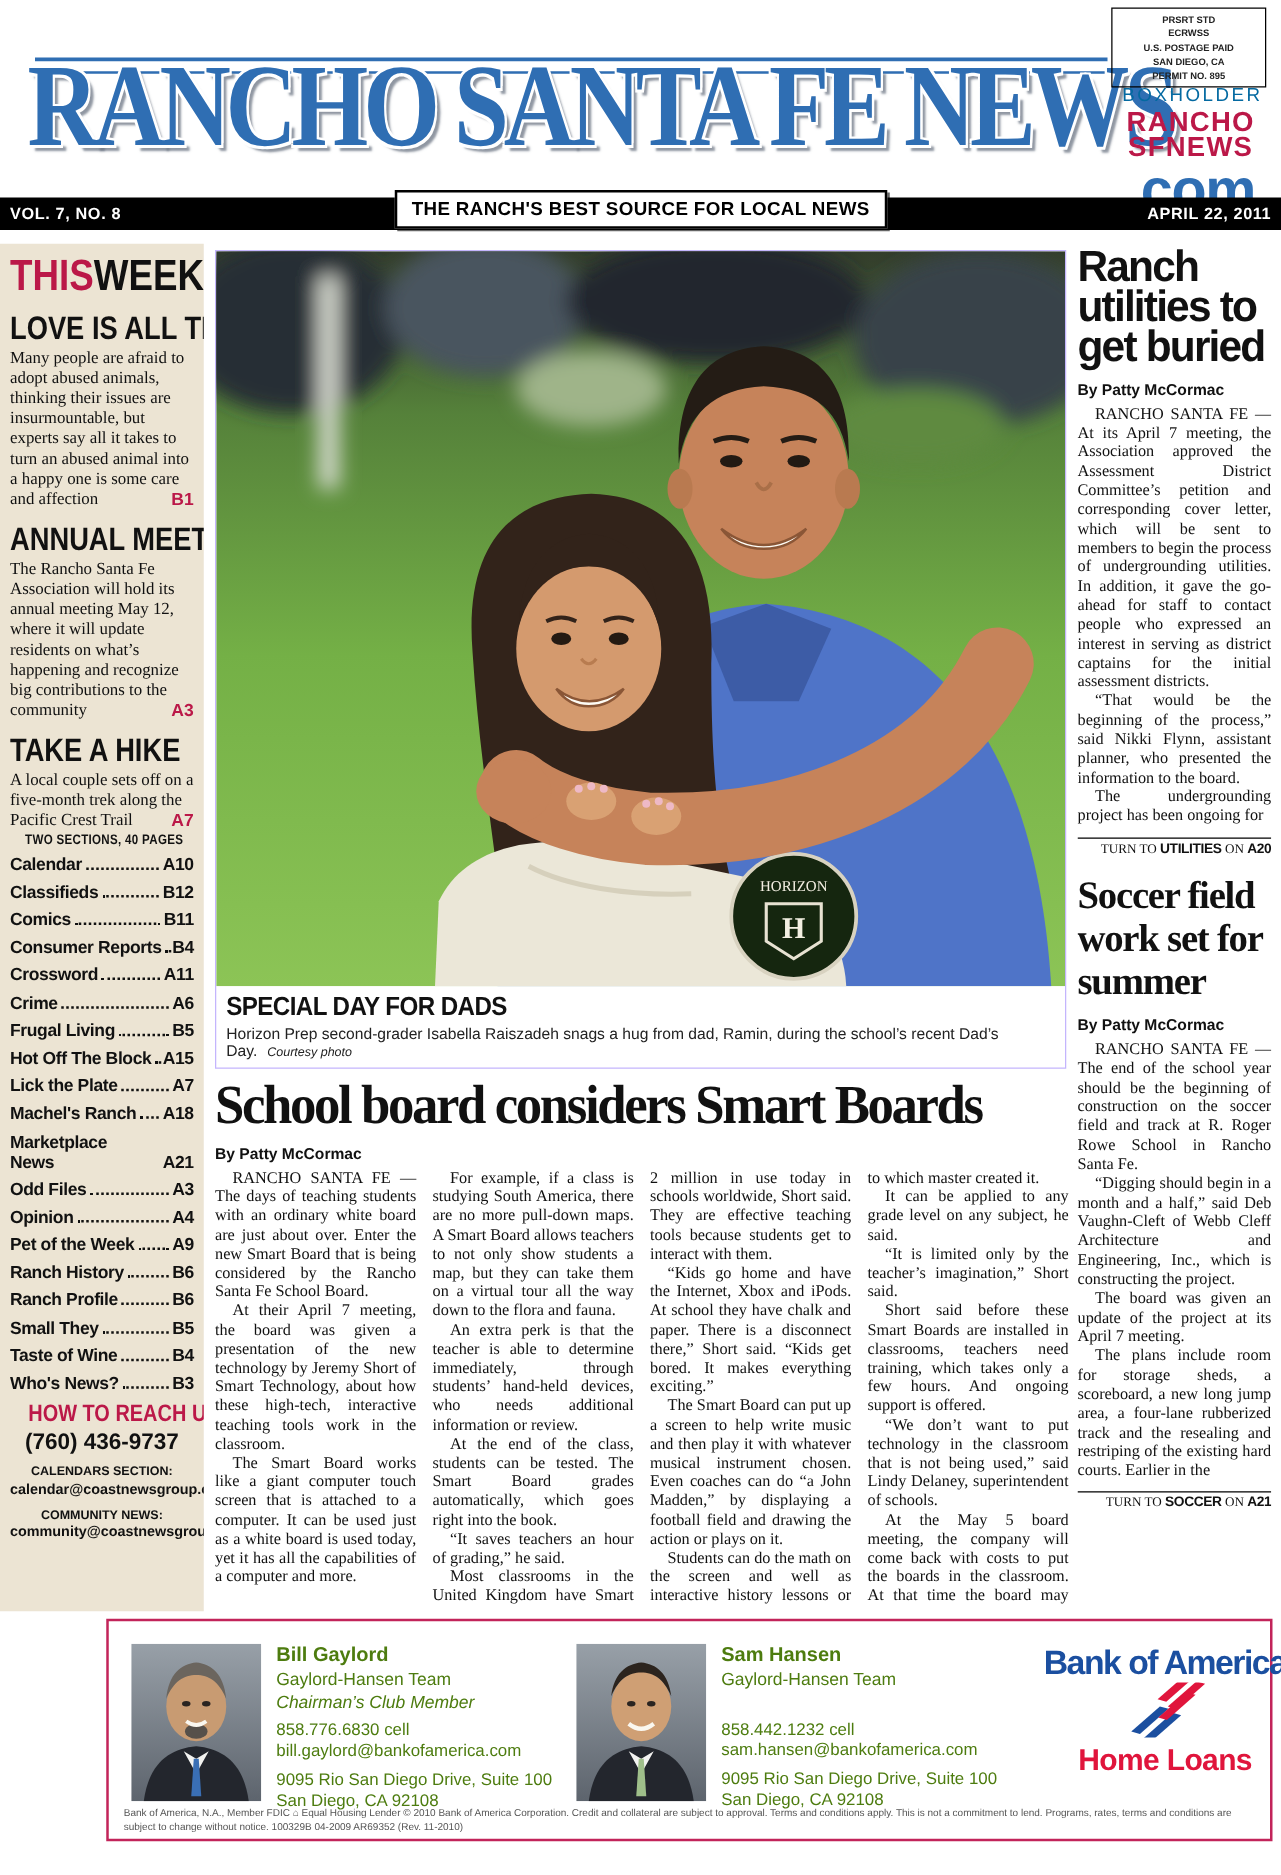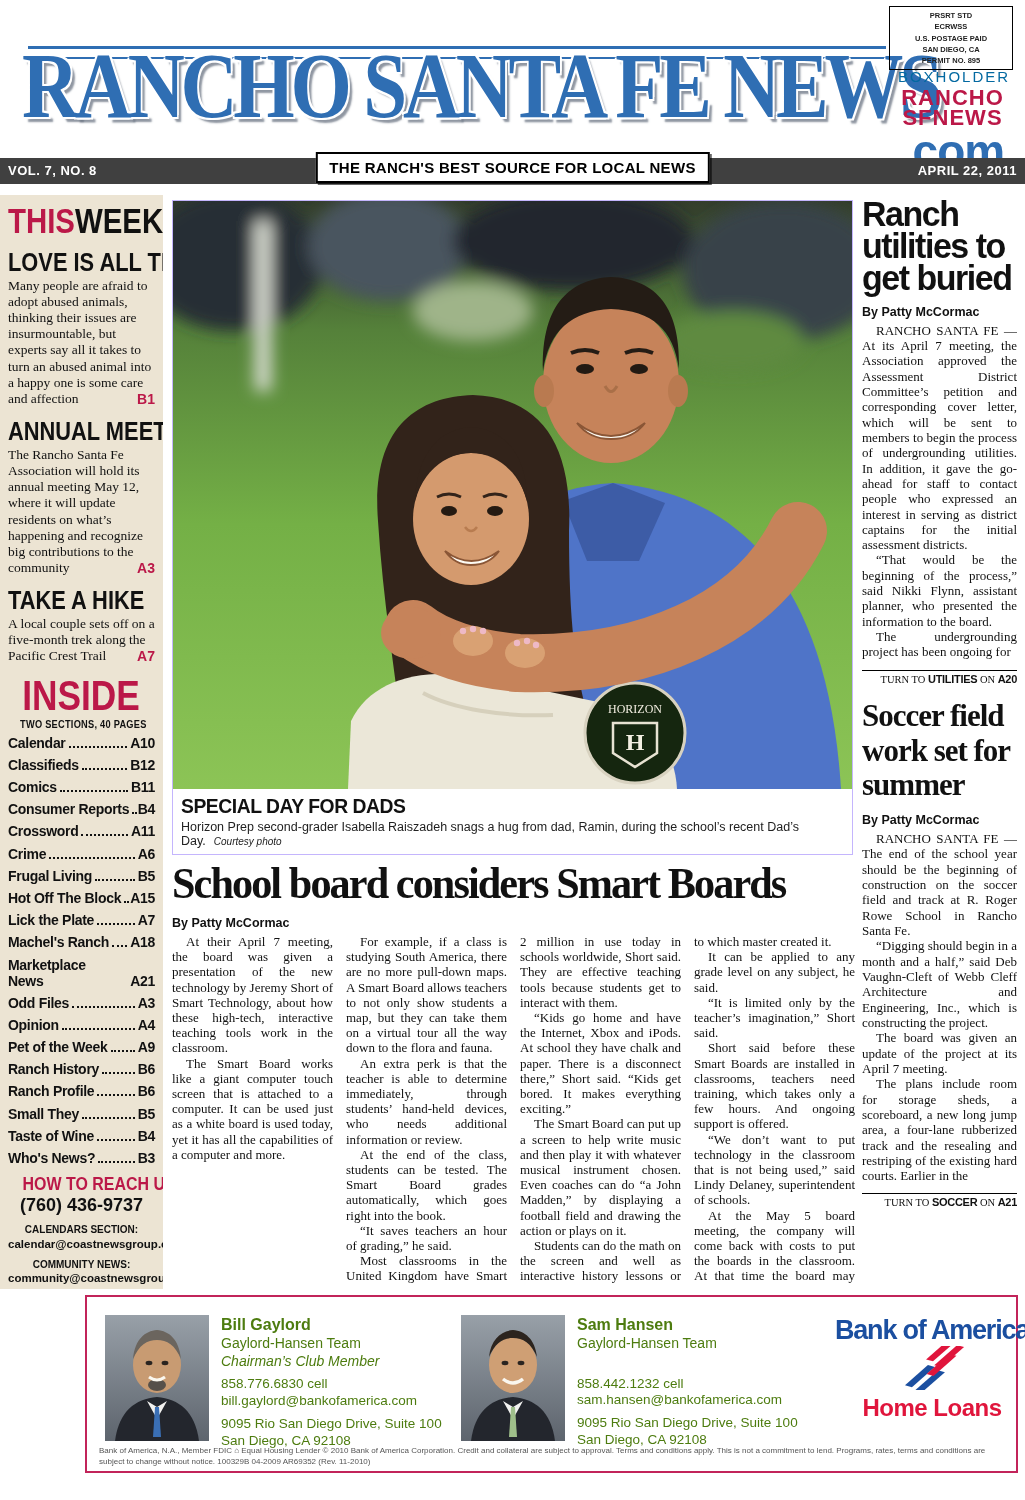--- a/index.html
+++ b/index.html
@@ -14,21 +14,21 @@
     transform:scaleX(.84);transform-origin:left top;line-height:1.1;
     text-shadow:-2px -2px 0 #fff,2px -2px 0 #fff,-2px 2px 0 #fff,2px 2px 0 #fff,5px 5px 2px rgba(105,115,130,.75);}
   #stamp{top:6px;right:12px;width:118px;border:1px solid #000;padding:3px 2px;
     font-size:7.5px;font-weight:bold;text-align:center;line-height:1.5;color:#222;}
   #boxholder{top:68px;right:12px;width:118px;text-align:center;font-size:15px;letter-spacing:2px;color:#0369a1;}
   #sflogo{top:88px;right:10px;width:125px;text-align:center;line-height:.92;}
   #sflogo .red{font-size:22px;font-weight:bold;color:#bb1848;letter-spacing:1px;}
   #sflogo .blue{font-size:46px;font-weight:bold;color:#2f6eb3;letter-spacing:-1px;line-height:1;}
 
   
-  #bar{top:158px;left:0;width:1025px;height:26px;background:#404040;color:#fff;}
+  #bar{top:158px;left:0;width:1025px;height:26px;background:#000000;color:#fff;}
   #bar .vol{position:absolute;left:8px;top:5px;font-size:13px;font-weight:bold;letter-spacing:.5px;}
   #bar .date{position:absolute;right:8px;top:5px;font-size:13px;font-weight:bold;letter-spacing:.5px;}
   #tagline-box{position:absolute;left:50%;top:-6px;transform:translateX(-50%);background:#fff;
     border:2px solid #000;padding:5px 12px;font-size:15px;font-weight:bold;color:#000;
     white-space:nowrap;letter-spacing:.3px;box-shadow:2px 2px 0 rgba(0,0,0,.6);}
 
   
   #sidebar{top:195px;left:0;width:163px;height:1094px;background:#ece4d3;padding:8px 8px 0 8px;box-sizing:border-box;overflow:hidden;}
   .cond{display:inline-block;transform:scaleX(.84);transform-origin:left center;white-space:nowrap;font-weight:bold;}
   .condc{display:inline-block;transform:scaleX(.84);transform-origin:center center;white-space:nowrap;font-weight:bold;}
@@ -127,21 +127,20 @@
 
   <div class="sb-head"><span class="cond">LOVE IS ALL THEY NEED</span></div>
   <div class="sb-body"><span>Many people are afraid to adopt abused animals, thinking their issues are insurmountable, but experts say all it takes to turn an abused animal into a happy one is some care and affection</span> <span class="pageref">B1</span></div>
 
   <div class="sb-head"><span class="cond">ANNUAL MEETING</span></div>
   <div class="sb-body"><span>The Rancho Santa Fe Association will hold its annual meeting May 12, where it will update residents on what’s happening and recognize big contributions to the community</span> <span class="pageref">A3</span></div>
 
   <div class="sb-head"><span class="cond">TAKE A HIKE</span></div>
   <div class="sb-body"><span>A local couple sets off on a five-month trek along the Pacific Crest Trail</span> <span class="pageref">A7</span></div>
 
-  <div id="inside-title"><span class="condc">INSIDE</span></div>
   <div id="inside-sub"><span class="condc">TWO SECTIONS, 40 PAGES</span></div>
 
   <div id="index">
 
   <div class="idx-row">
         <span>Calendar</span>
         <span class="idx-dots"></span>
         <span>A10</span>
       </div>
       <div class="idx-row">
@@ -332,20 +331,21 @@
     <div class="cap-text"><span>Horizon Prep second-grader Isabella Raiszadeh snags a hug from dad, Ramin, during the school’s recent Dad’s Day.</span><span class="credit">Courtesy photo</span></div>
   </div>
 </div>
 
 <div class="abs" id="main-art">
   <div id="main-headline">School board considers Smart Boards</div>
   <div class="byline">By Patty McCormac</div>
   <div id="main-cols">
     <div class="col">
 
+    <p>RANCHO SANTA FE — The days of teaching students with an ordinary white board are just about over. Enter the new Smart Board that is being considered by the Rancho Santa Fe School Board.</p>
         <p>At their April 7 meeting, the board was given a presentation of the new technology by Jeremy Short of Smart Technology, about how these high-tech, interactive teaching tools work in the classroom.</p>
         <p>The Smart Board works like a giant computer touch screen that is attached to a computer. It can be used just as a white board is used today, yet it has all the capabilities of a computer and more.</p>
       </div>
     <div class="col">
 
     <p>For example, if a class is studying South America, there are no more pull-down maps. A Smart Board allows teachers to not only show students a map, but they can take them on a virtual tour all the way down to the flora and fauna.</p>
         <p>An extra perk is that the teacher is able to determine immediately, through students’ hand-held devices, who needs additional information or review.</p>
         <p>At the end of the class, students can be tested. The Smart Board grades automatically, which goes right into the book.</p>
         <p>“It saves teachers an hour of grading,” he said.</p>
         <p>Most classrooms in the United Kingdom have Smart Boards and there area about</p>

